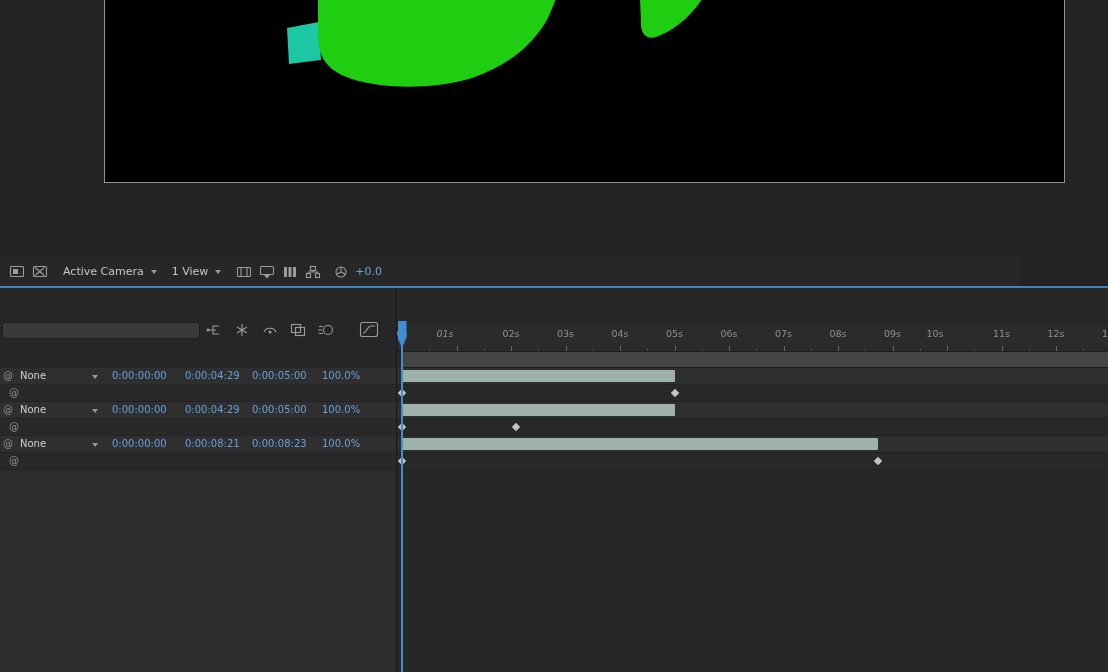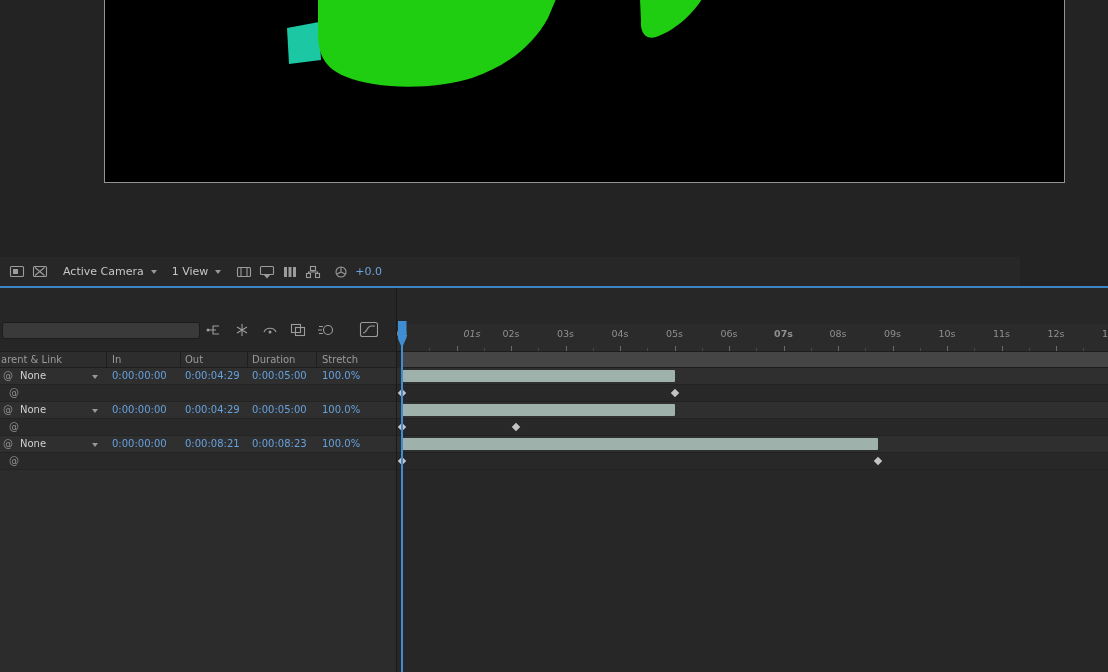--- a/index.html
+++ b/index.html
@@ -180,31 +180,20 @@
             </svg>
         </button>
         <button style="margin-left:14px">
           <svg width="20" height="17">
               <rect class="icn" x="1.5" y="1.5" width="17" height="14" rx="2"></rect>
               <path class="icn" d="M4,12 C8,12 8,5 12,5 L16,5"></path>
             </svg>
         </button>
       </div>
 
-      <div class="col-headers">
-        <span class="ch-parent">arent &amp; Link</span>
-        <span class="ch-in">In</span>
-        <span class="ch-out">Out</span>
-        <span class="ch-dur">Duration</span>
-        <span class="ch-str">Stretch</span>
-        <i class="csep" style="left:106px"></i>
-        <i class="csep" style="left:180px"></i>
-        <i class="csep" style="left:247px"></i>
-        <i class="csep" style="left:316px"></i>
-      </div>
 
       <div class="lrow" style="top:80px">
         <span class="pick">@</span>
         <span class="none-dd"><span>None</span><span class="dd-car"></span></span>
         <span class="tval c-in">0:00:00:00</span>
         <span class="tval c-out">0:00:04:29</span>
         <span class="tval c-dur">0:00:05:00</span>
         <span class="tval c-str">100.0%</span>
       </div>
       <div class="prow" style="top:97px">
@@ -239,48 +228,48 @@
     </div>
 
     <div class="tl-vdiv"></div>
 
     <div class="tl-right">
       <div class="ruler">
           <div id="ruler-scale">
             <div class="rl" style="left: 5px;">0s</div>
             <div class="rt" style="left: 5px;"></div>
             <div class="rt rtm" style="left: 32.25px;"></div>
-            <div class="rl" style="left: 75px; font-style: italic;">01s</div>
+            <div class="rl" style="left: 48px; font-style: italic;">01s</div>
             <div class="rt" style="left: 59.5px;"></div>
             <div class="rt rtm" style="left: 86.75px;"></div>
             <div class="rl" style="left: 114px;">02s</div>
             <div class="rt" style="left: 114px;"></div>
             <div class="rt rtm" style="left: 141.25px;"></div>
             <div class="rl" style="left: 168.5px;">03s</div>
             <div class="rt" style="left: 168.5px;"></div>
             <div class="rt rtm" style="left: 195.75px;"></div>
             <div class="rl" style="left: 223px;">04s</div>
             <div class="rt" style="left: 223px;"></div>
             <div class="rt rtm" style="left: 250.25px;"></div>
             <div class="rl" style="left: 277.5px;">05s</div>
             <div class="rt" style="left: 277.5px;"></div>
             <div class="rt rtm" style="left: 304.75px;"></div>
             <div class="rl" style="left: 332px;">06s</div>
             <div class="rt" style="left: 332px;"></div>
             <div class="rt rtm" style="left: 359.25px;"></div>
-            <div class="rl" style="left: 386.5px; font-weight: bold;">07s</div>
+            <div class="rl" style="left: 386.5px;">07s</div>
             <div class="rt" style="left: 386.5px;"></div>
             <div class="rt rtm" style="left: 413.75px;"></div>
             <div class="rl" style="left: 441px;">08s</div>
             <div class="rt" style="left: 441px;"></div>
             <div class="rt rtm" style="left: 468.25px;"></div>
             <div class="rl" style="left: 495.5px;">09s</div>
             <div class="rt" style="left: 495.5px;"></div>
             <div class="rt rtm" style="left: 522.75px;"></div>
-            <div class="rl" style="left: 550px;">10s</div>
+            <div class="rl" style="left: 538px;">10s</div>
             <div class="rt" style="left: 550px;"></div>
             <div class="rt rtm" style="left: 577.25px;"></div>
             <div class="rl" style="left: 604.5px;">11s</div>
             <div class="rt" style="left: 604.5px;"></div>
             <div class="rt rtm" style="left: 631.75px;"></div>
             <div class="rl" style="left: 659px; text-align: right;">12s</div>
             <div class="rt" style="left: 659px;"></div>
             <div class="rt rtm" style="left: 686.25px;"></div>
             <div class="rl" style="left: 713.5px;">13s</div>
           </div>

